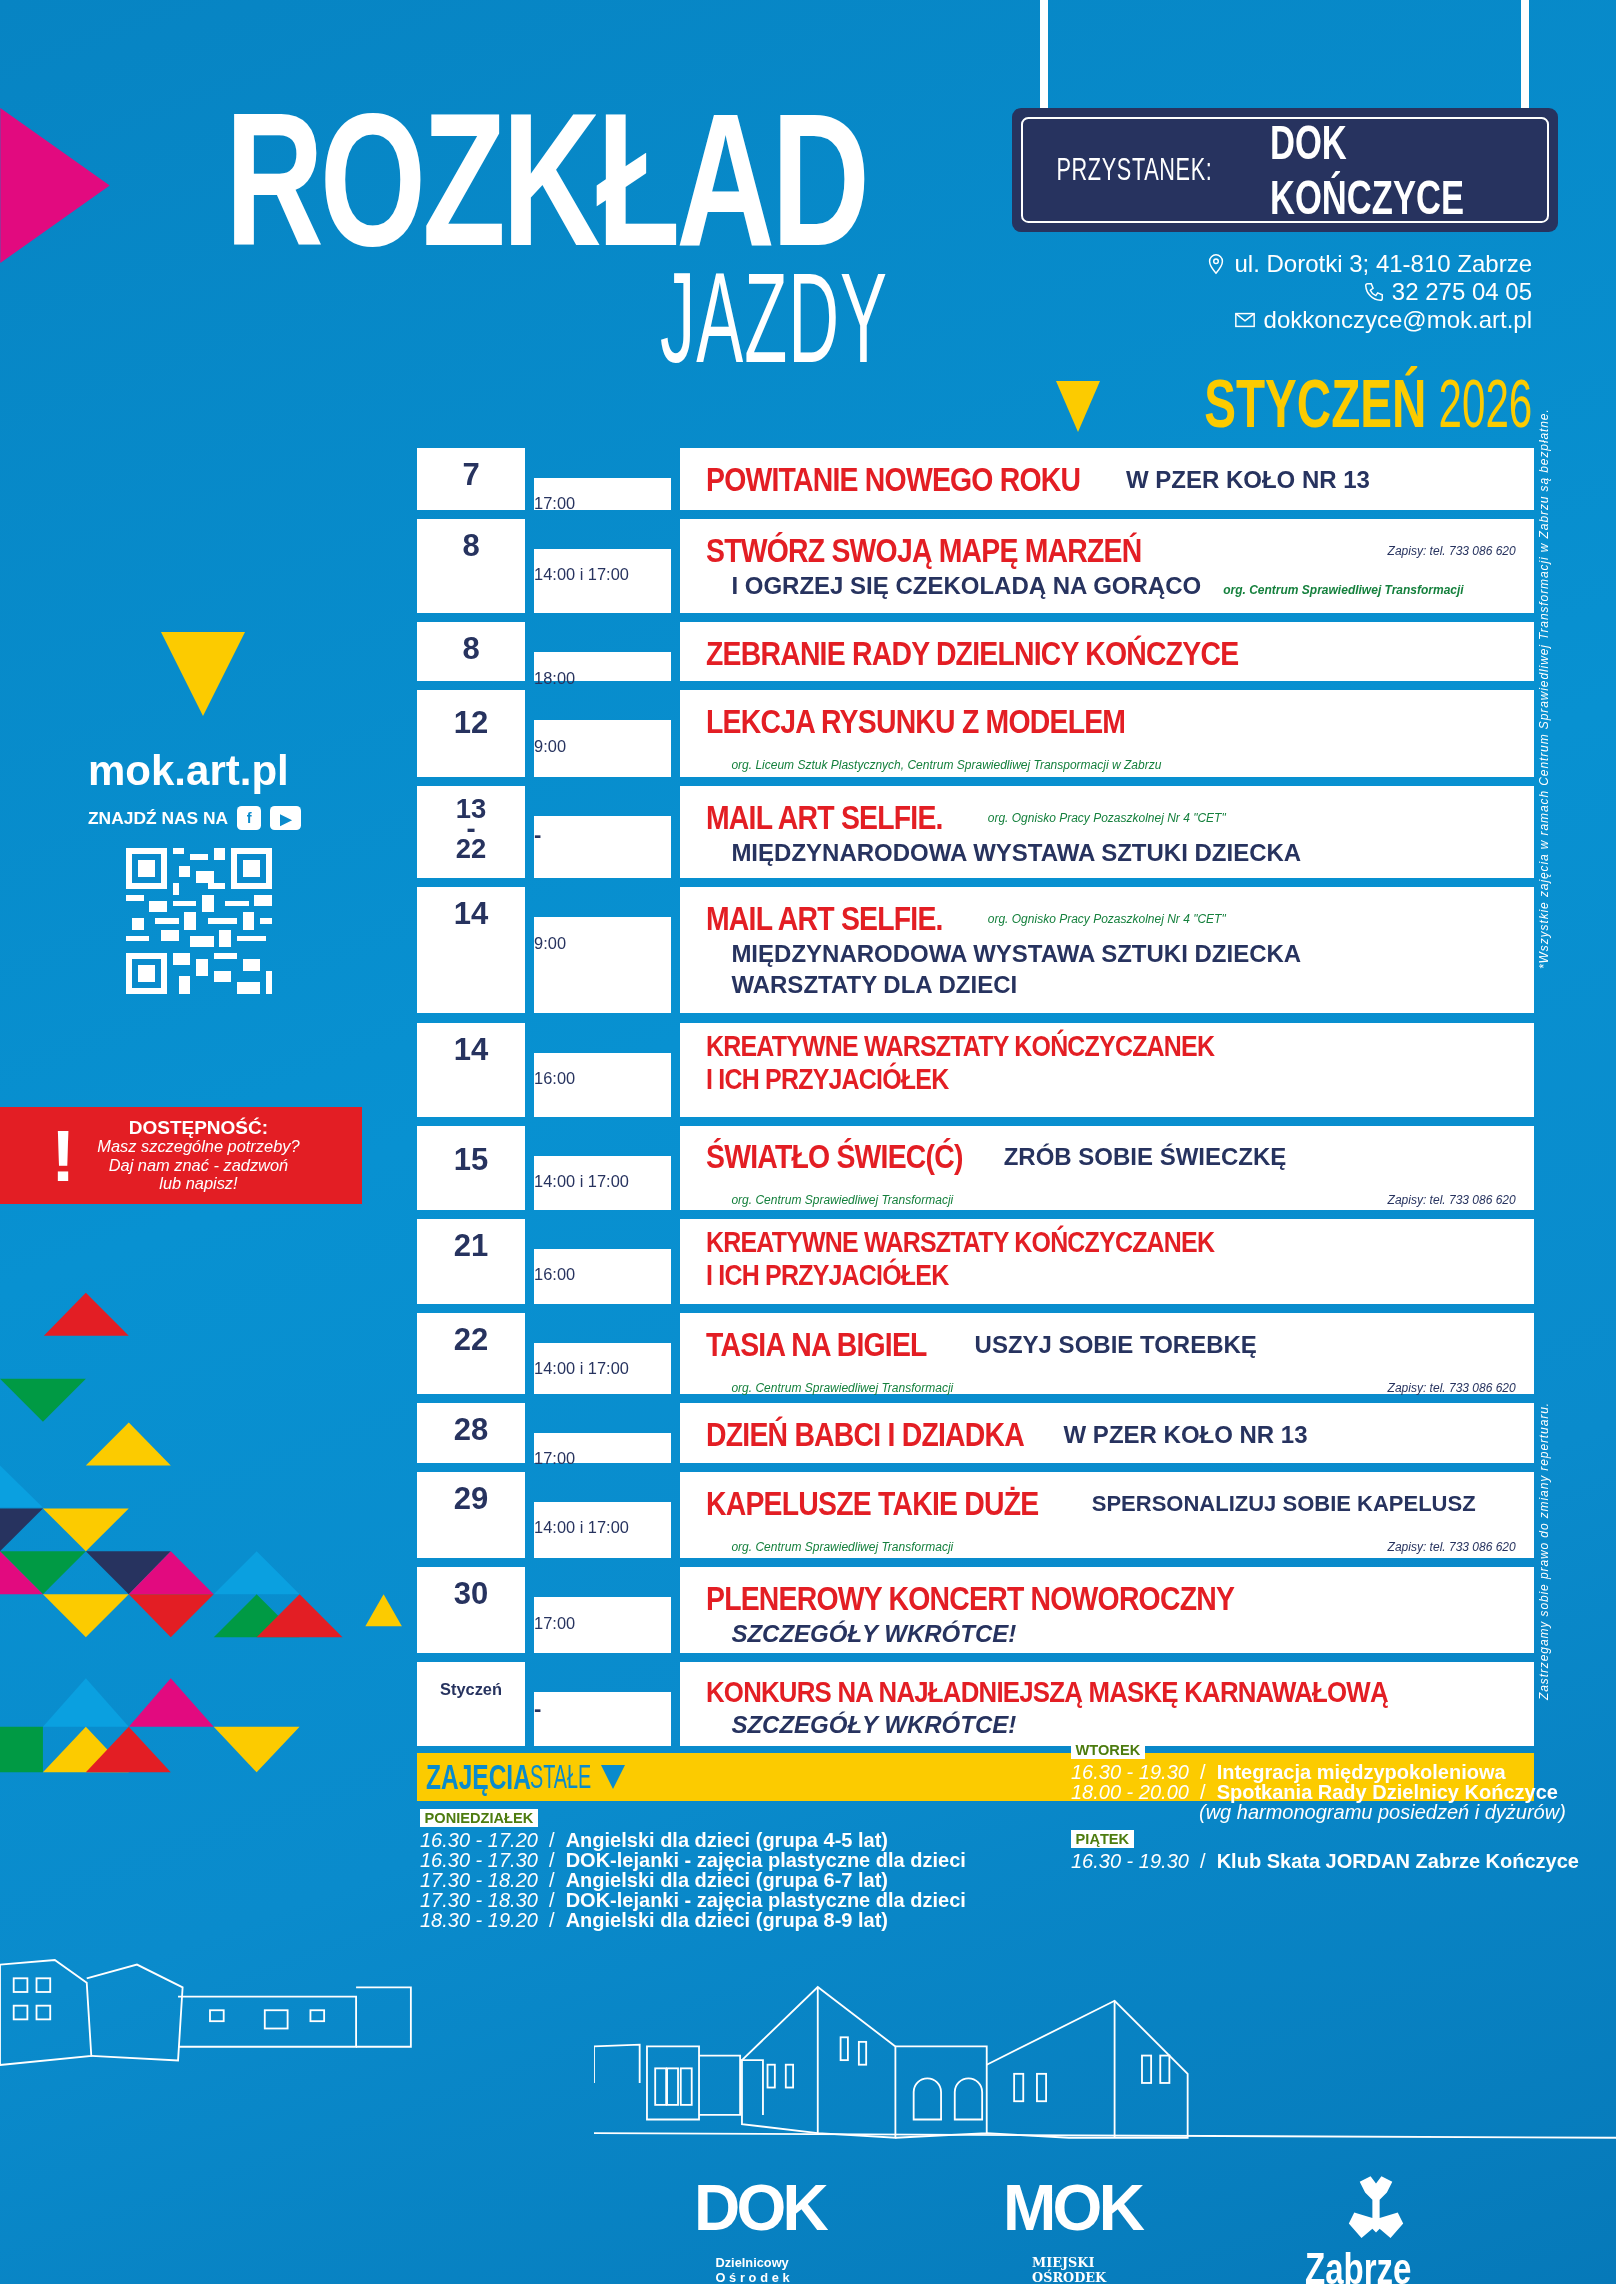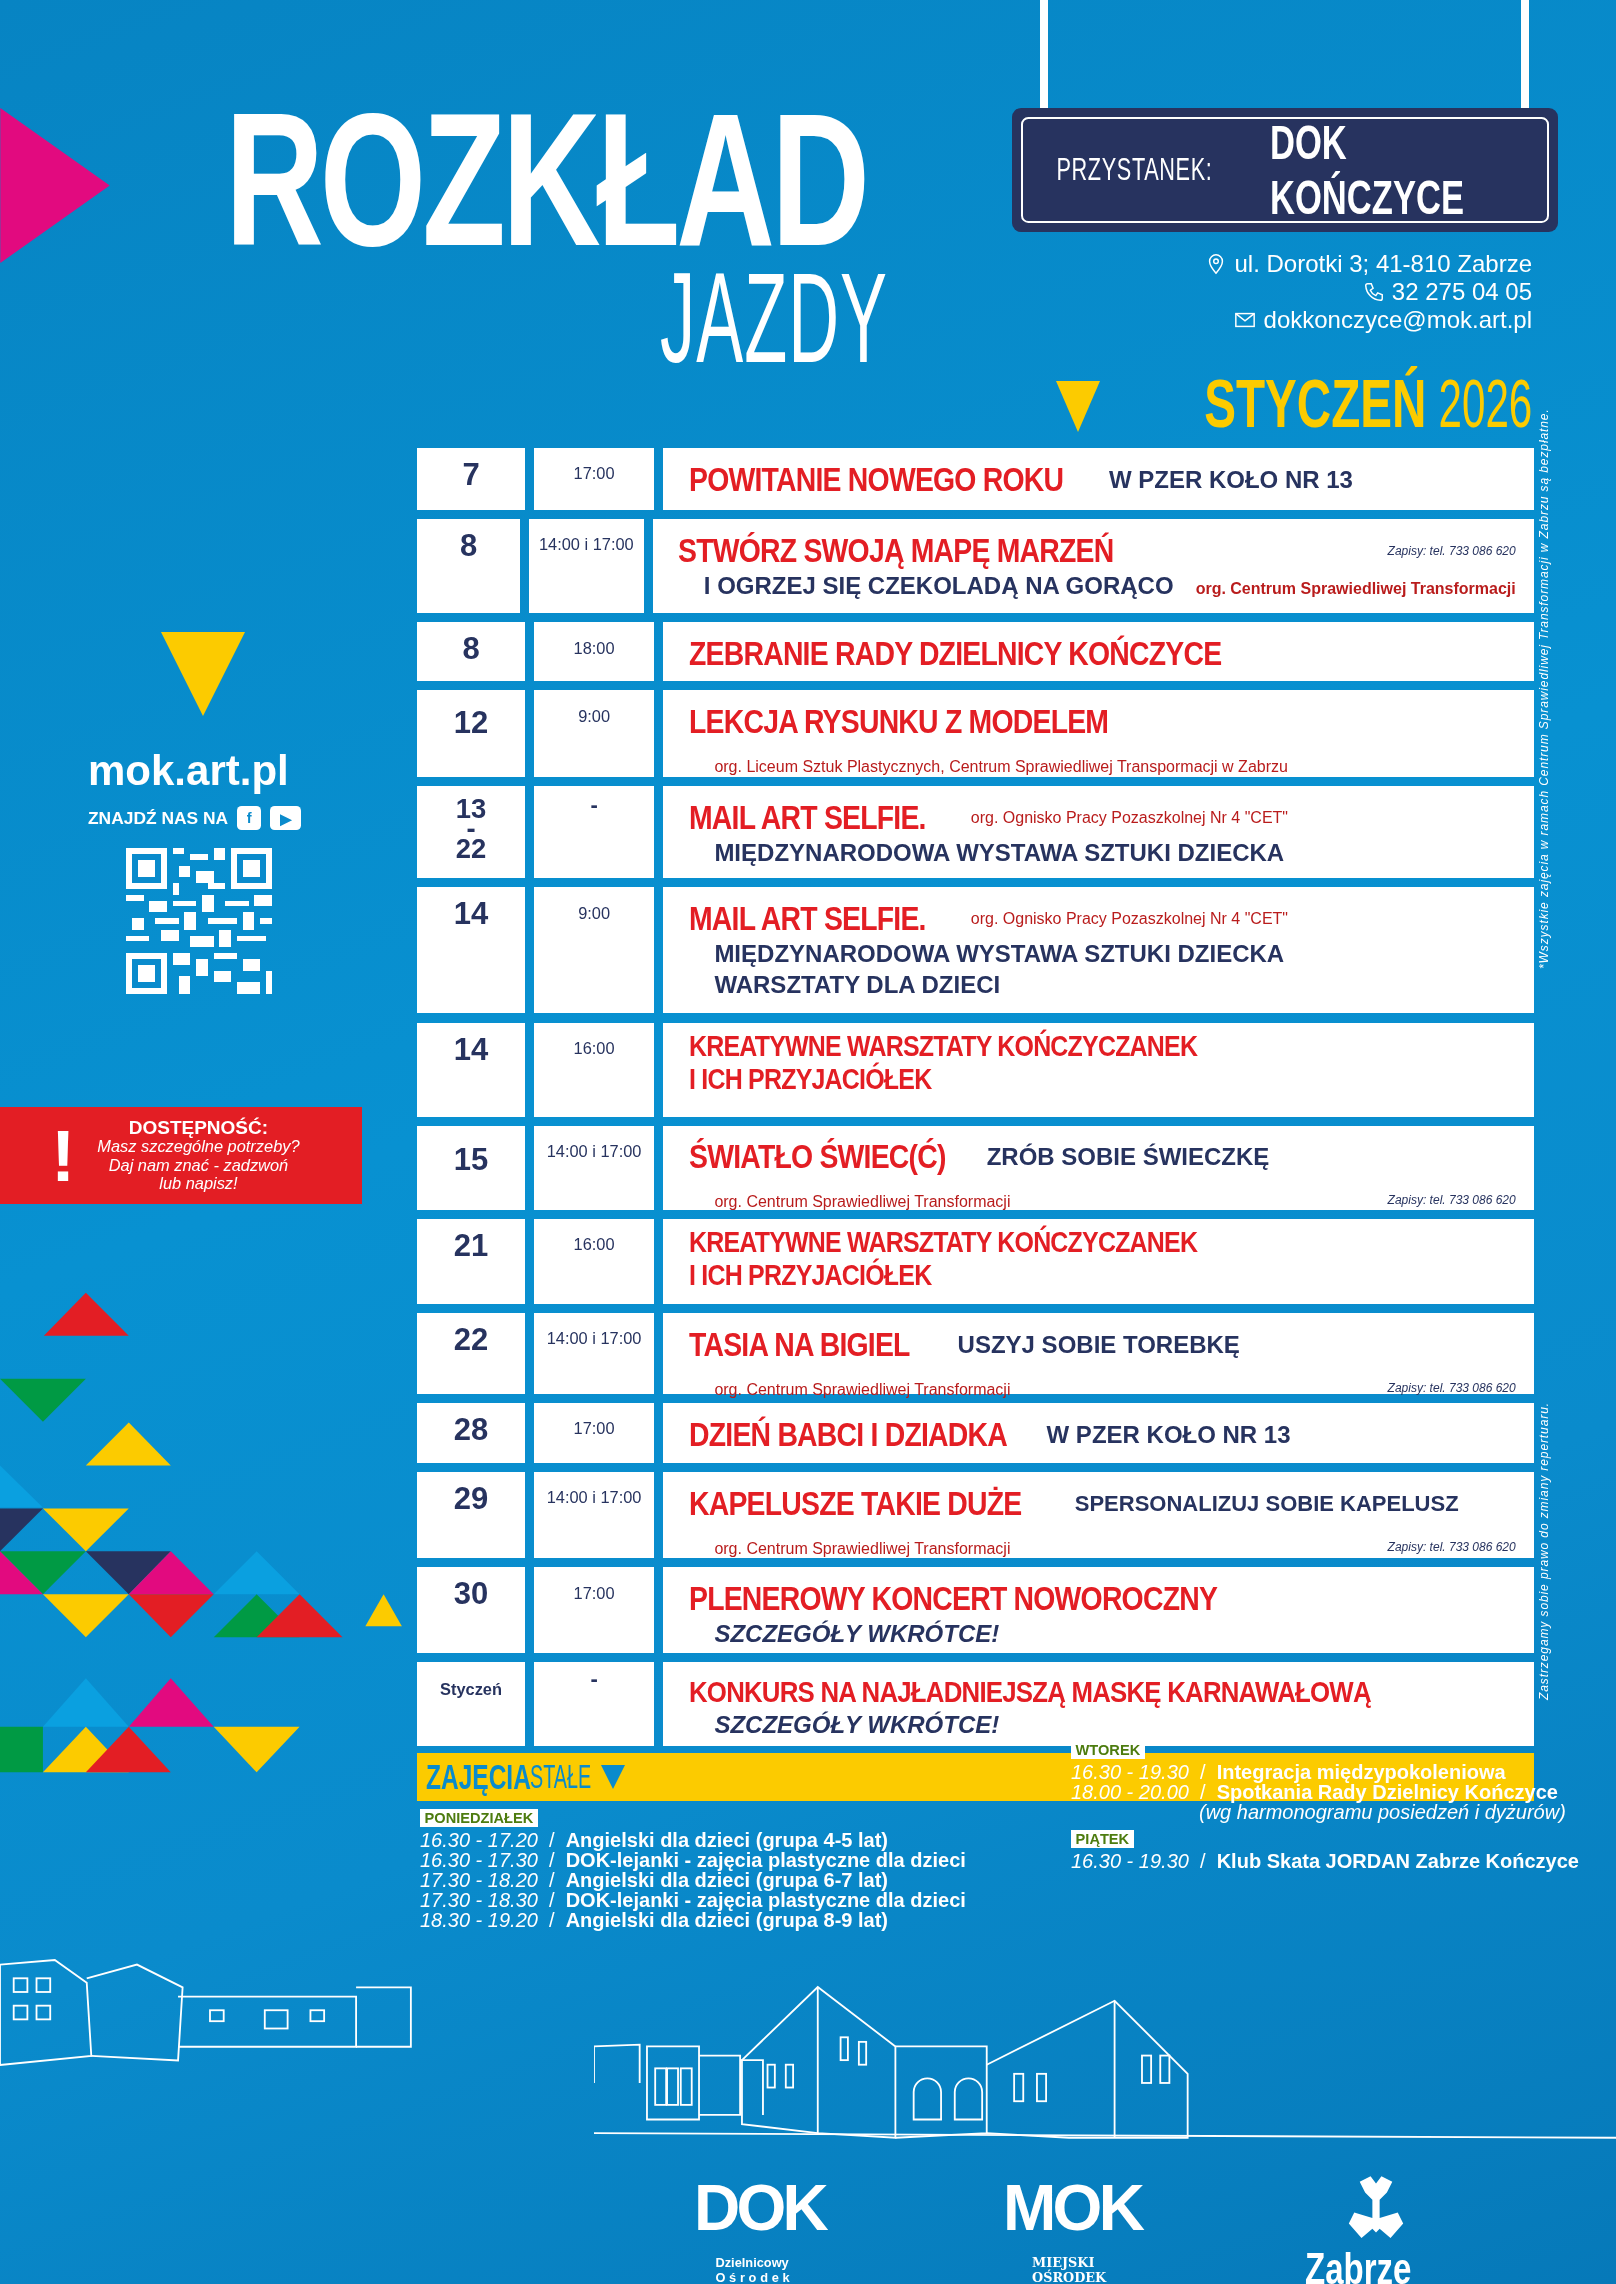--- a/index.html
+++ b/index.html
@@ -53,27 +53,27 @@
   .month-tri { width: 0; height: 0; border-left: 22px solid transparent; border-right: 22px solid transparent; border-top: 51px solid #fccb00; margin-bottom: 5.5px; }
   .month-name { font-size: 68px; font-weight: bold; line-height: 1; transform: scaleX(0.7); transform-origin: right bottom; display: inline-block; margin-right: -55px; }
   .month-year { font-size: 68px; line-height: 1; transform: scaleX(0.62); transform-origin: right bottom; display: inline-block; }
 
   
   .schedule { left: 417px; top: 448px; width: 1117px; }
   .row { display: flex; gap: 9.1px; margin-bottom: 9.1px; }
   .cell { background: #fff; color: #27335f; }
   .c-day { width: 108px; text-align: center; font-weight: bold; font-size: 31px; padding-top: 11px; line-height: 1.05; }
   .c-day.small { font-size: 16.4px; padding-top: 18.3px; }
-  .c-time { width: 120px; text-align: center; font-size: 16.4px; padding-top: 16.4px; }
+  .c-time { width: 137px; font-size: 16.4px; padding-top: 16.4px; margin-top: 30px; }
   .c-ev { flex: 1; padding: 12.8px 18.3px 7.3px 25.6px; }
   .ev-line { display: flex; align-items: center; gap: 25px; white-space: nowrap; }
   .ev-title { color: #e31e24; font-weight: bold; font-size: 33px; letter-spacing: -0.9px; transform: scaleX(0.86); transform-origin: left; display: inline-block; }
   .ev-sub { color: #27335f; font-weight: bold; font-size: 24px; }
   .ev-line2 { padding-left: 25.6px; color: #27335f; font-weight: bold; font-size: 24px; line-height: 31px; white-space: nowrap; }
-  .ev-org { color: #b91c1c; font-size: 16px; }
+  .ev-org { color: #15803d; font-style: italic; font-size: 12px; }
   .ev-meta { display: flex; justify-content: space-between; padding-left: 25.6px; margin-top: 17px; }
   .ev-italic { font-style: italic; }
   .right-small { margin-left: auto; font-style: italic; font-size: 12px; color: #27335f; }
 
   
   .vnote { font-style: italic; font-size: 12px; color: #fff; white-space: nowrap; transform-origin: left top; transform: rotate(-90deg); letter-spacing: 0.9px; }
 
   
   .tri-down { width: 0; height: 0; border-left: 42px solid transparent; border-right: 42px solid transparent; border-top: 84px solid #fccb00; }
   .mok-link { left: 88px; top: 747px; font-size: 42px; font-weight: bold; }

